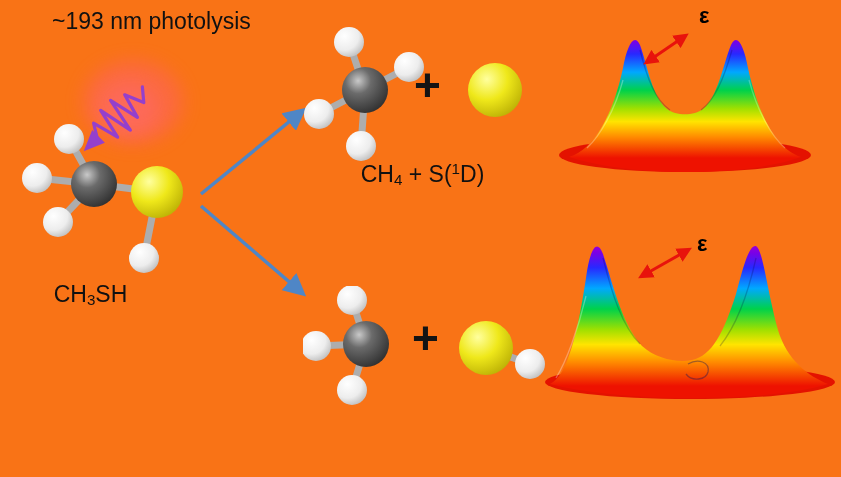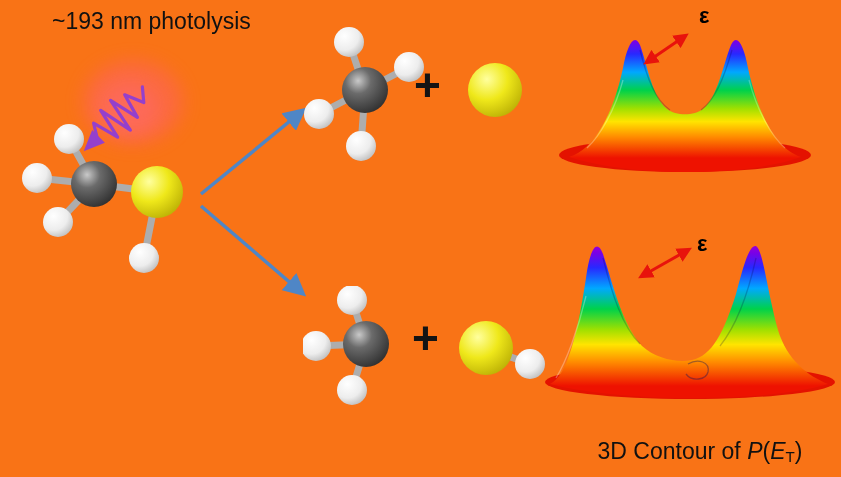--- a/index.html
+++ b/index.html
@@ -74,20 +74,23 @@
       <line x1="145" y1="80" x2="132" y2="146"></line>
     </g>
     <circle cx="57" cy="27" r="15" fill="url(#gradH)"></circle>
     <circle cx="25" cy="66" r="15" fill="url(#gradH)"></circle>
     <circle cx="46" cy="110" r="15" fill="url(#gradH)"></circle>
     <circle cx="132" cy="146" r="15" fill="url(#gradH)"></circle>
     <circle cx="82" cy="72" r="23" fill="url(#gradC)"></circle>
     <circle cx="145" cy="80" r="26" fill="url(#gradS)"></circle>
   </svg>
 
+  <div class="abs label centered" style="left:18px;top:281px;width:145px;">
+    <span>CH</span><span class="sub">3</span><span>SH</span>
+  </div>
 
   <svg class="abs" style="left:195px;top:96px;" width="118" height="212" viewBox="0 0 118 212">
     <line x1="6" y1="98" x2="106" y2="16" stroke="#4f86c6" stroke-width="3.5" marker-end="url(#blueArrow)"></line>
     <line x1="6" y1="110" x2="106" y2="196" stroke="#4f86c6" stroke-width="3.5" marker-end="url(#blueArrow)"></line>
   </svg>
 
   <svg class="abs" style="left:303px;top:22px;" width="130" height="140" viewBox="0 0 130 140">
     <g stroke="#adadad" stroke-width="7" stroke-linecap="round">
       <line x1="62" y1="68" x2="46" y2="20"></line>
       <line x1="62" y1="68" x2="106" y2="45"></line>
@@ -100,20 +103,23 @@
     <circle cx="58" cy="124" r="15" fill="url(#gradH)"></circle>
     <circle cx="62" cy="68" r="23" fill="url(#gradC)"></circle>
   </svg>
 
   <div class="abs plus" style="left:414px;top:62px;">+</div>
 
   <svg class="abs" style="left:463px;top:58px;" width="64" height="64" viewBox="0 0 64 64">
     <circle cx="32" cy="32" r="27" fill="url(#gradS)"></circle>
   </svg>
 
+  <div class="abs label centered" style="left:330px;top:160px;width:185px;">
+    <span>CH</span><span class="sub">4</span><span> + S(</span><span class="sup">1</span><span>D)</span>
+  </div>
 
   <svg class="abs" style="left:303px;top:286px;" width="130" height="122" viewBox="0 0 130 122">
     <g stroke="#adadad" stroke-width="7" stroke-linecap="round">
       <line x1="63" y1="58" x2="49" y2="14"></line>
       <line x1="63" y1="58" x2="13" y2="60"></line>
       <line x1="63" y1="58" x2="49" y2="104"></line>
     </g>
     <circle cx="49" cy="14" r="15" fill="url(#gradH)"></circle>
     <circle cx="13" cy="60" r="15" fill="url(#gradH)"></circle>
     <circle cx="49" cy="104" r="15" fill="url(#gradH)"></circle>
@@ -181,17 +187,14 @@
       <path d="M 63,46 C 72,82 82,114 100,132" stroke="rgba(0,0,60,0.22)"></path>
       <path d="M 216,46 C 208,82 196,114 180,134" stroke="rgba(0,0,60,0.22)"></path>
       <path d="M 46,84 C 38,118 26,150 16,166" stroke="rgba(255,255,255,0.3)"></path>
       <path d="M 148,152 c 10,-6 22,-2 20,8 c -2,8 -16,10 -22,2" stroke="rgba(20,20,90,0.4)"></path>
     </g>
     <line x1="102" y1="64" x2="148" y2="38" stroke="#e8130c" stroke-width="3" marker-start="url(#redArrowS)" marker-end="url(#redArrowE)"></line>
   </svg>
 
   <div class="abs epsilon" style="left:697px;top:231px;">ε</div>
 
-  <div class="abs label centered" style="left:560px;top:438px;width:280px;">
-    <span>3D Contour of </span><span class="it">P</span><span>(</span><span class="it">E</span><span class="sub">T</span><span>)</span>
-  </div>
 
 </div>
 
 </body></html>

